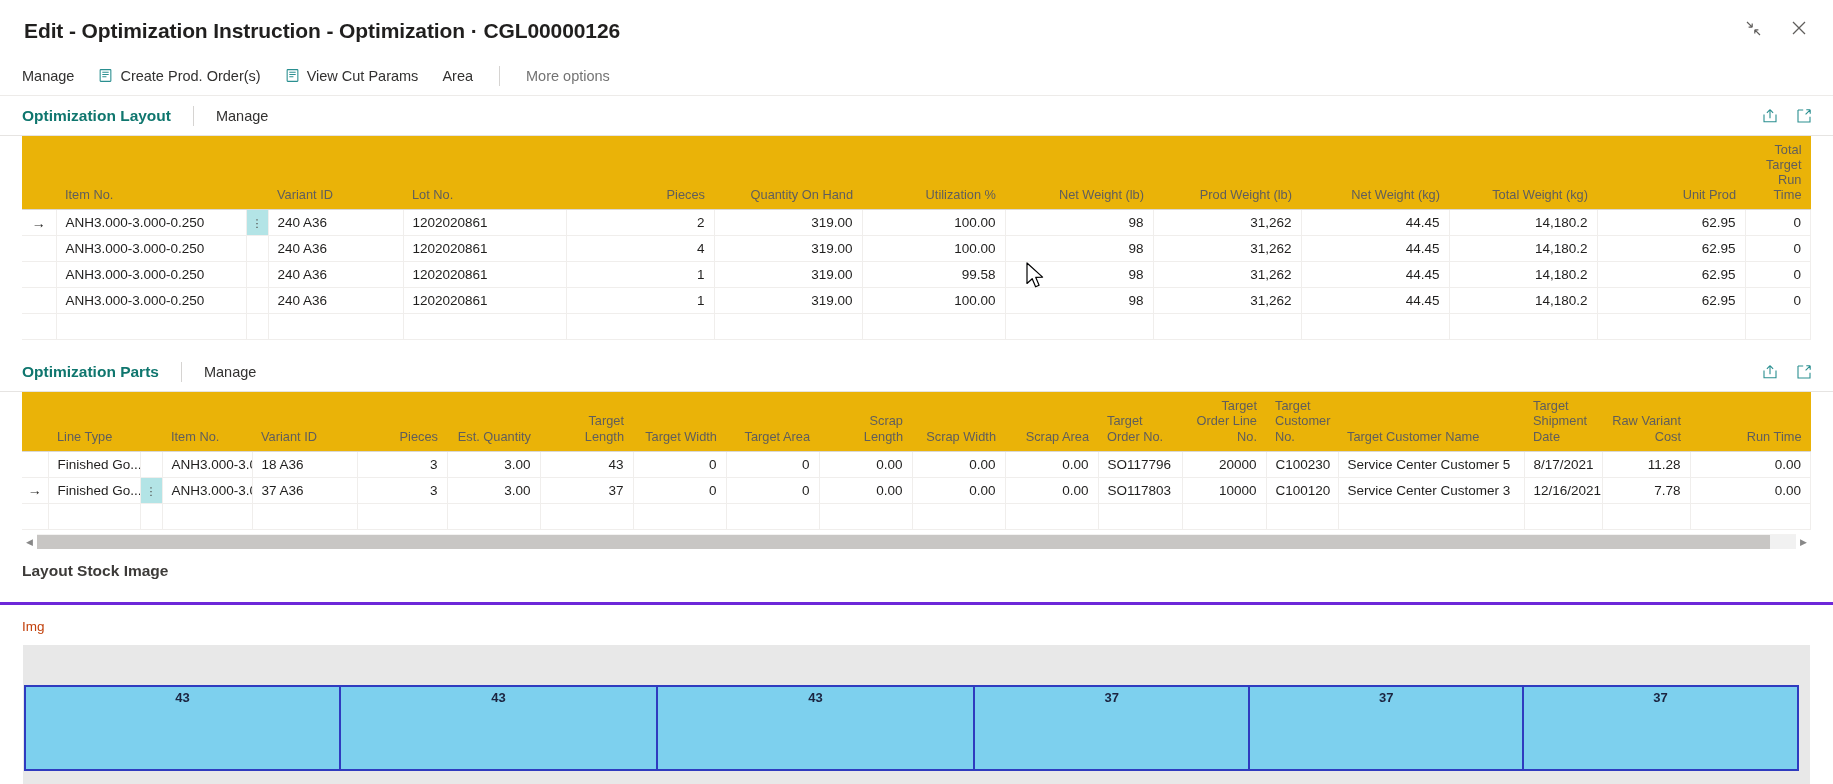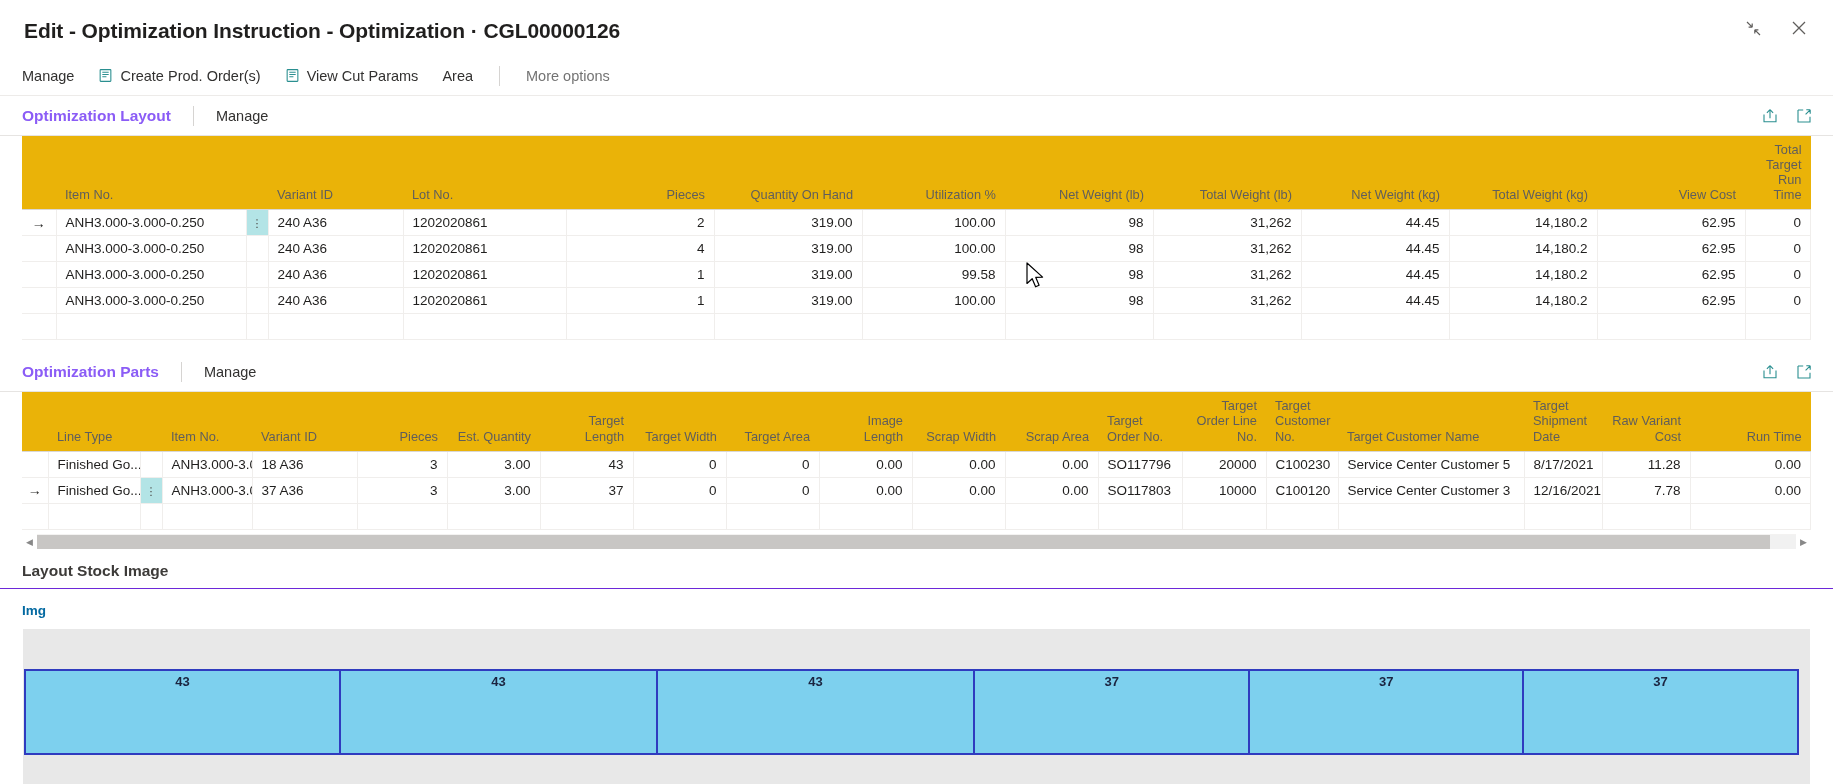--- a/index.html
+++ b/index.html
@@ -54,21 +54,21 @@
   }
   .cmd.more { color:#737373; }
 
   
   .section-head {
     height:40px; display:flex; align-items:center;
     padding:0 22px; position:relative;
     border-bottom:1px solid #e6e4e2;
   }
   .section-title {
-    font-size:15.5px; font-weight:600; color:#8b5cf6;
+    font-size:15.5px; font-weight:600; color:#0f766e;
   }
   .sub-sep { width:1px; height:20px; background:#d6d4d2; margin:0 22px; }
   .section-sub { font-size:14.5px; color:#323130; cursor:pointer; }
   .section-actions {
     position:absolute; right:18px; top:0; height:40px;
     display:flex; align-items:center; gap:12px;
   }
   .sec-ic { width:22px; height:22px; color:#2a8f90; cursor:pointer;
             display:flex; align-items:center; justify-content:center; }
 
@@ -106,25 +106,25 @@
     border-top:1px solid #f3f2f1;
   }
   .hs-arrow { width:15px; height:16px; display:flex; align-items:center;
               justify-content:center; color:#888; font-size:9px; cursor:pointer; background:#fff;}
   .hs-track { flex:1; height:14px; background:#f1f1f1; position:relative; }
   .hs-thumb { position:absolute; left:0; top:0; bottom:0; width:98.5%;
               background:#c8c6c4; }
 
   
   .lsi-head {
-    padding:12px 22px 8px 22px;
+    padding:12px 22px 22px 22px;
     font-size:15.5px; font-weight:600; color:#3d3b39;
-    border-bottom:1px solid #6d28d9;
-  }
-  .lsi-label { padding:14px 26px 10px 22px; font-size:13.5px; color:#0369a1; font-weight:700;}
+    border-bottom:3px solid #6d28d9;
+  }
+  .lsi-label { padding:14px 26px 10px 22px; font-size:13.5px; color:#c2410c; font-weight:400;}
   .stock-canvas {
     margin:0 22px; height:160px; background:#e8e8e8;
     position:relative; border:1px solid #ffffff;
   }
   .stock-strip {
     position:absolute; left:1px; right:1px; top:40px; height:86px;
     display:flex;
   }
   .stock-seg {
     background:#7dd0ee; border:2px solid #2f3bbf;
@@ -233,24 +233,24 @@
         <tr id="layout-head">
           <th></th>
           <th>Item No.</th>
           <th></th>
           <th>Variant ID</th>
           <th>Lot No.</th>
           <th class="r">Pieces</th>
           <th class="r">Quantity On Hand</th>
           <th class="r">Utilization %</th>
           <th class="r">Net Weight (lb)</th>
-          <th class="r">Total Weight (lb)</th>
+          <th class="r">Prod Weight (lb)</th>
           <th class="r">Net Weight (kg)</th>
           <th class="r">Total Weight (kg)</th>
-          <th class="r">View Cost</th>
+          <th class="r">Unit Prod</th>
           <th class="r">Total Target Run Time</th>
         </tr>
       </thead>
     <tbody id="layout-body">
         <tr>
           <td class="sel-col arrow-cell">→</td>
           <td>ANH3.000-3.000-0.250</td>
           <td class="dots-col active"><span class="dots">⋮</span></td>
           <td>240 A36</td>
           <td>1202020861</td>
@@ -381,21 +381,21 @@
           <th></th>
           <th>Line Type</th>
           <th></th>
           <th>Item No.</th>
           <th>Variant ID</th>
           <th class="r">Pieces</th>
           <th class="r">Est. Quantity</th>
           <th class="r">Target Length</th>
           <th class="r">Target Width</th>
           <th class="r">Target Area</th>
-          <th class="r">Image Length</th>
+          <th class="r">Scrap Length</th>
           <th class="r">Scrap Width</th>
           <th class="r">Scrap Area</th>
           <th>Target Order No.</th>
           <th class="r">Target Order Line No.</th>
           <th>Target Customer No.</th>
           <th>Target Customer Name</th>
           <th>Target Shipment Date</th>
           <th class="r">Raw Variant Cost</th>
           <th class="r">Run Time</th>
         </tr>

